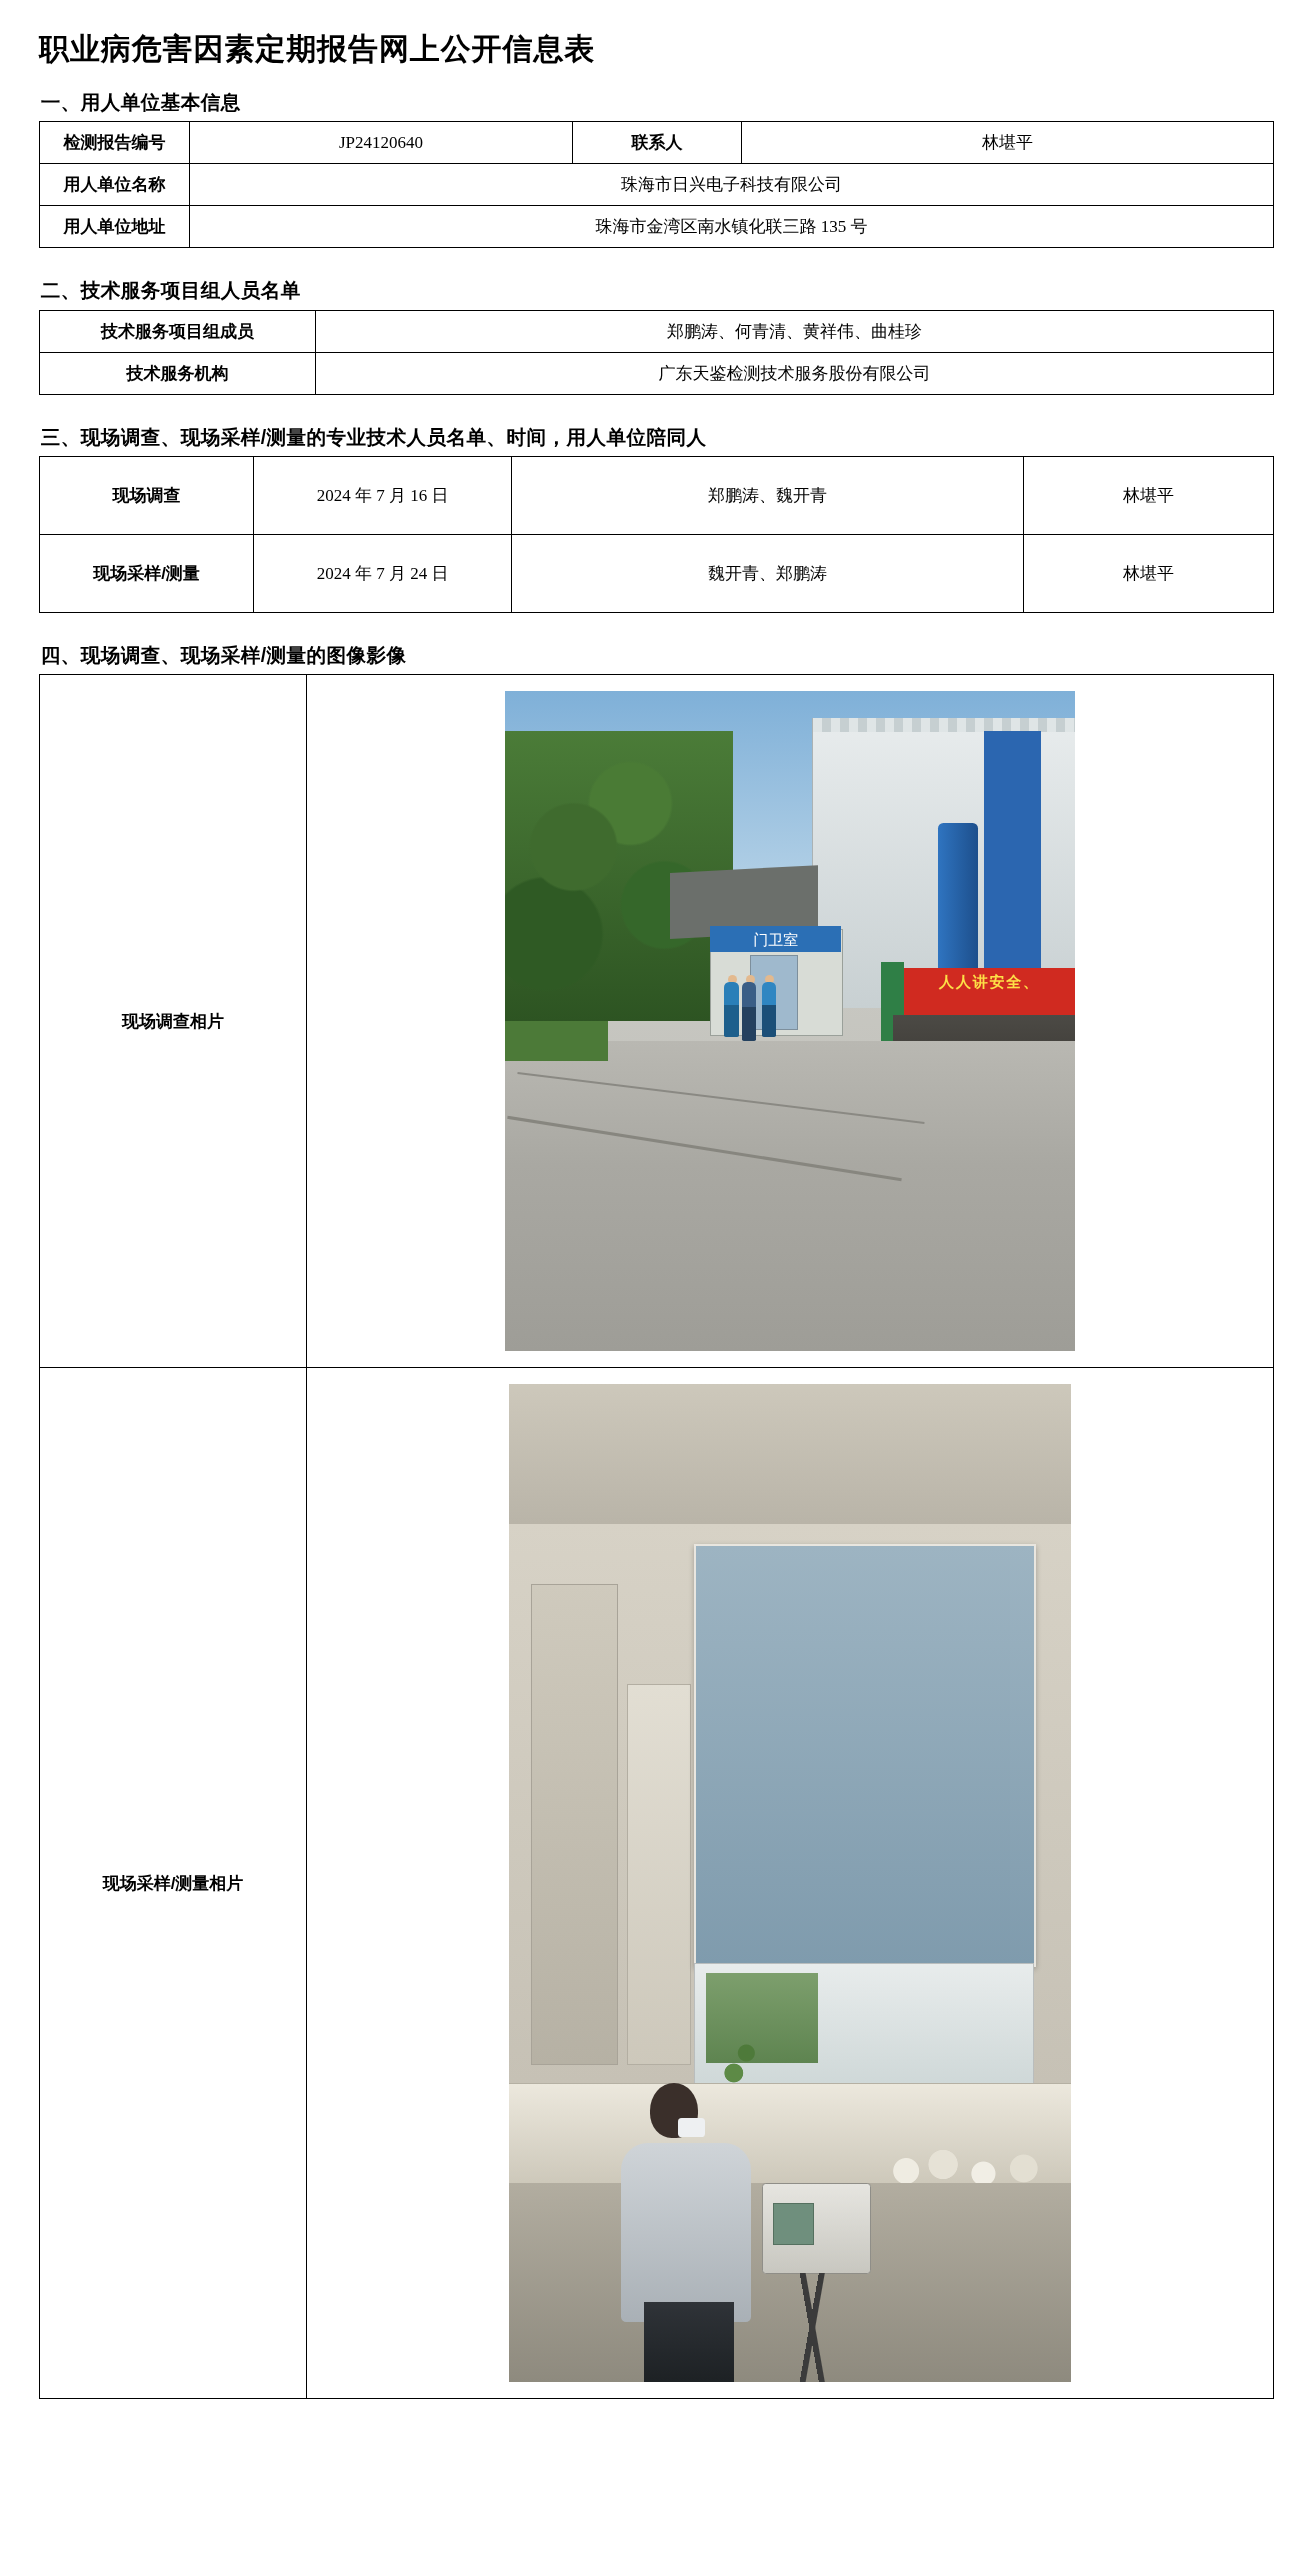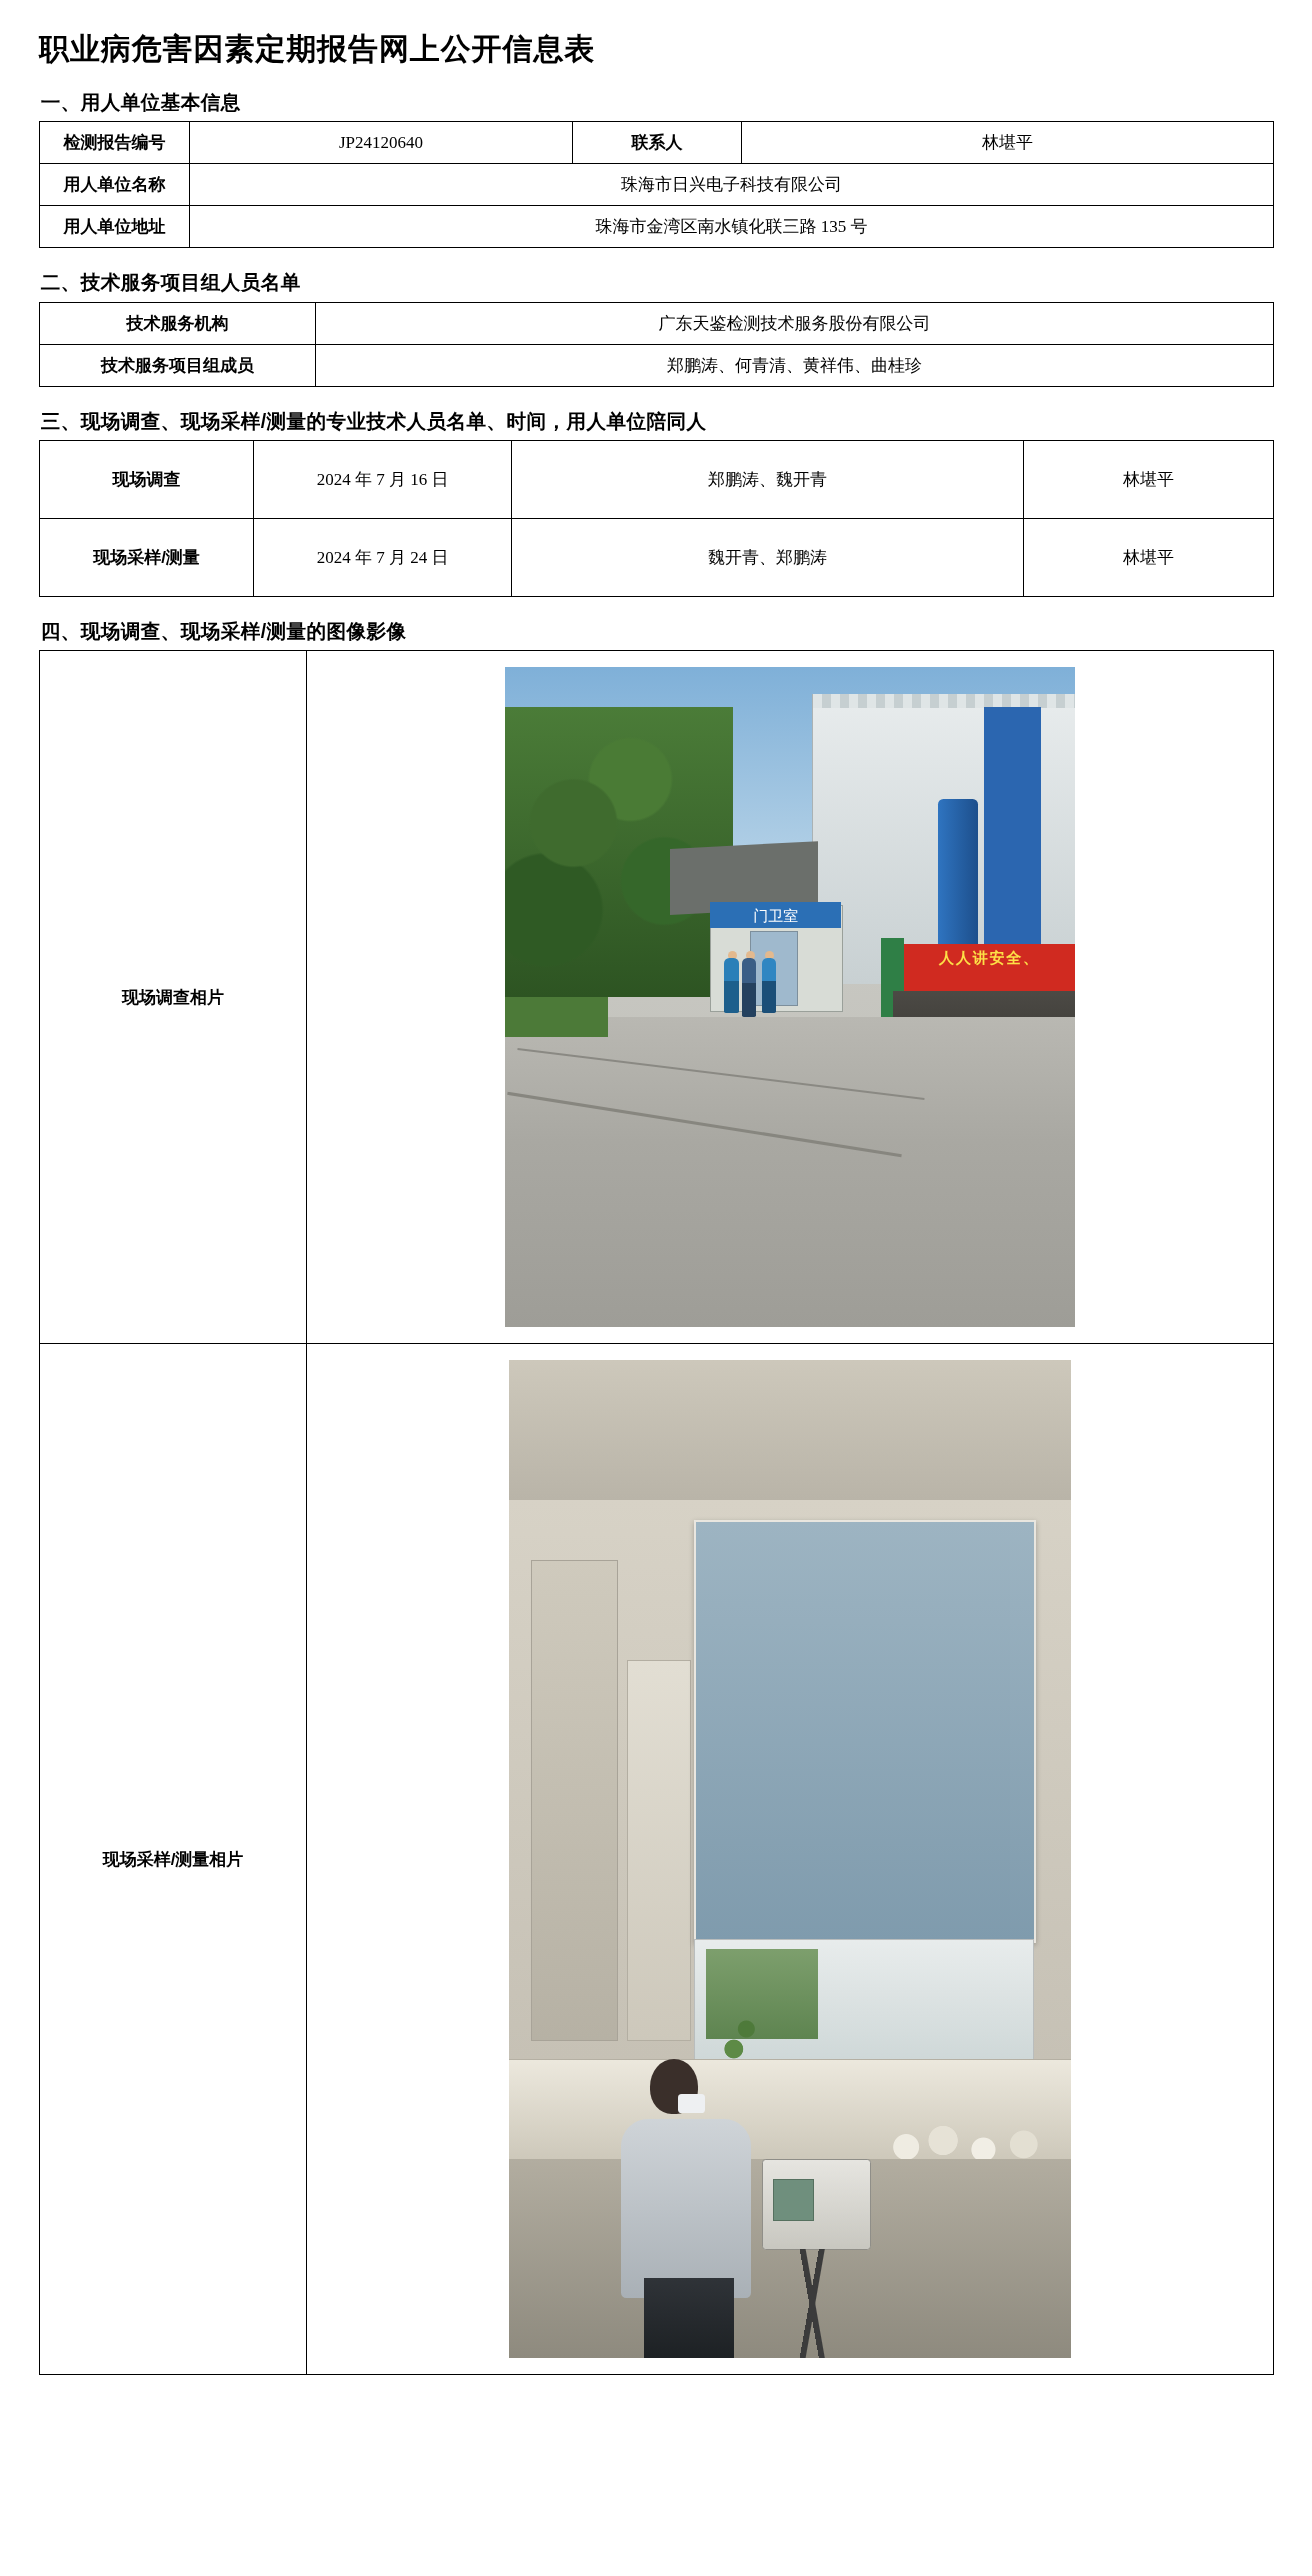--- a/index.html
+++ b/index.html
@@ -29,21 +29,21 @@
     font-size: 19.6px;
     font-weight: bold;
     margin: 0 0 5.3px 1.8px;
     font-family: "Liberation Sans", sans-serif;
     letter-spacing: 0.4px;
   }
   table.grid {
     width: 100%;
     border-collapse: collapse;
     table-layout: fixed;
-    margin-bottom: 21px;
+    margin-bottom: 29px;
   }
   table.grid td {
     border: 0.9px solid #000000;
     font-size: 17px;
     padding: 9px 7.1px;
     vertical-align: middle;
     text-align: center;
   }
   td.label {
     font-weight: bold;
@@ -313,26 +313,26 @@
   </table>
 
   <div class="section-heading">二、技术服务项目组人员名单</div>
   <table class="grid">
     <colgroup>
         <col style="width:276px">
         <col>
       </colgroup>
     <tbody>
       <tr>
+        <td class="label">技术服务项目组成员</td>
+        <td class="center">郑鹏涛、何青清、黄祥伟、曲桂珍</td>
+      </tr>
+      <tr>
         <td class="label">技术服务机构</td>
         <td class="center">广东天鉴检测技术服务股份有限公司</td>
-      </tr>
-      <tr>
-        <td class="label">技术服务项目组成员</td>
-        <td class="center">郑鹏涛、何青清、黄祥伟、曲桂珍</td>
       </tr>
     </tbody>
   </table>
 
   <div class="section-heading">三、现场调查、现场采样/测量的专业技术人员名单、时间，用人单位陪同人</div>
   <table class="grid">
     <colgroup>
       <col style="width:214px">
         <col style="width:258px">
         <col>

